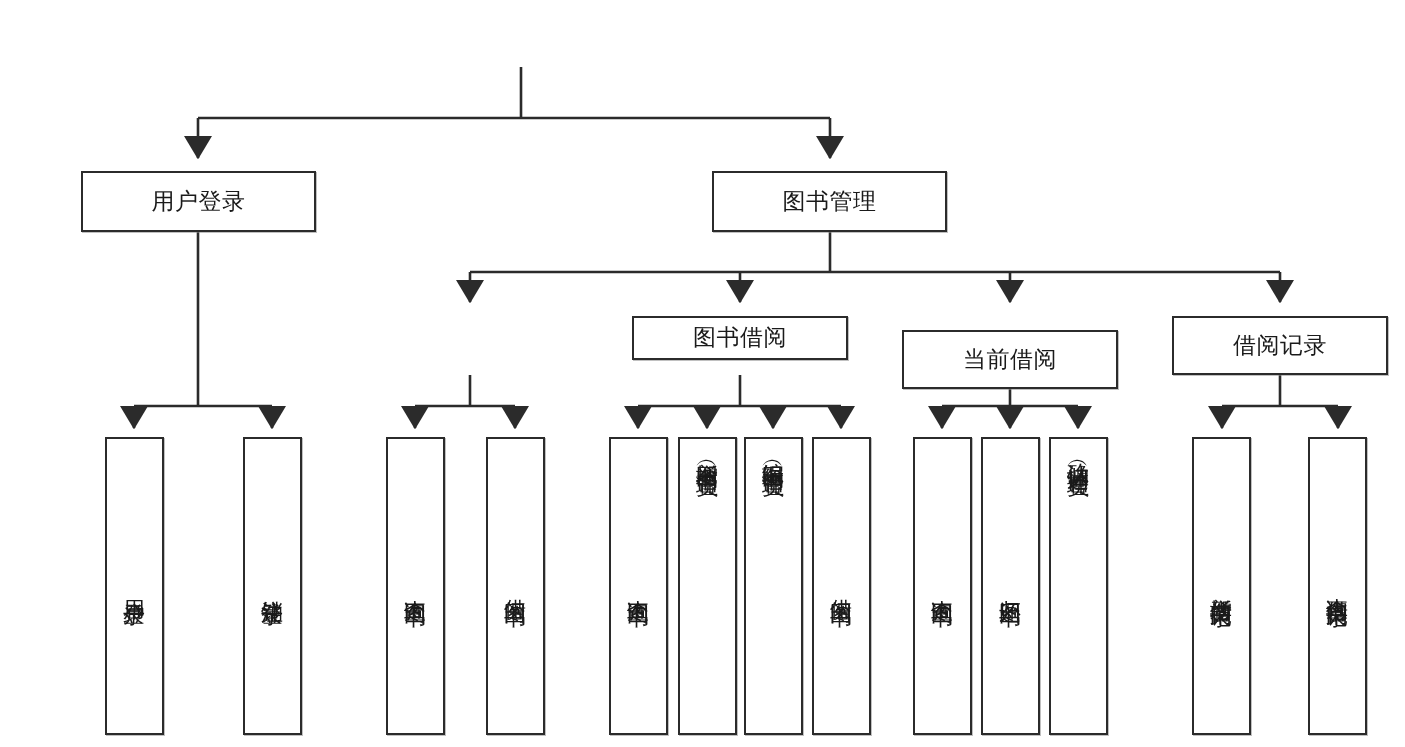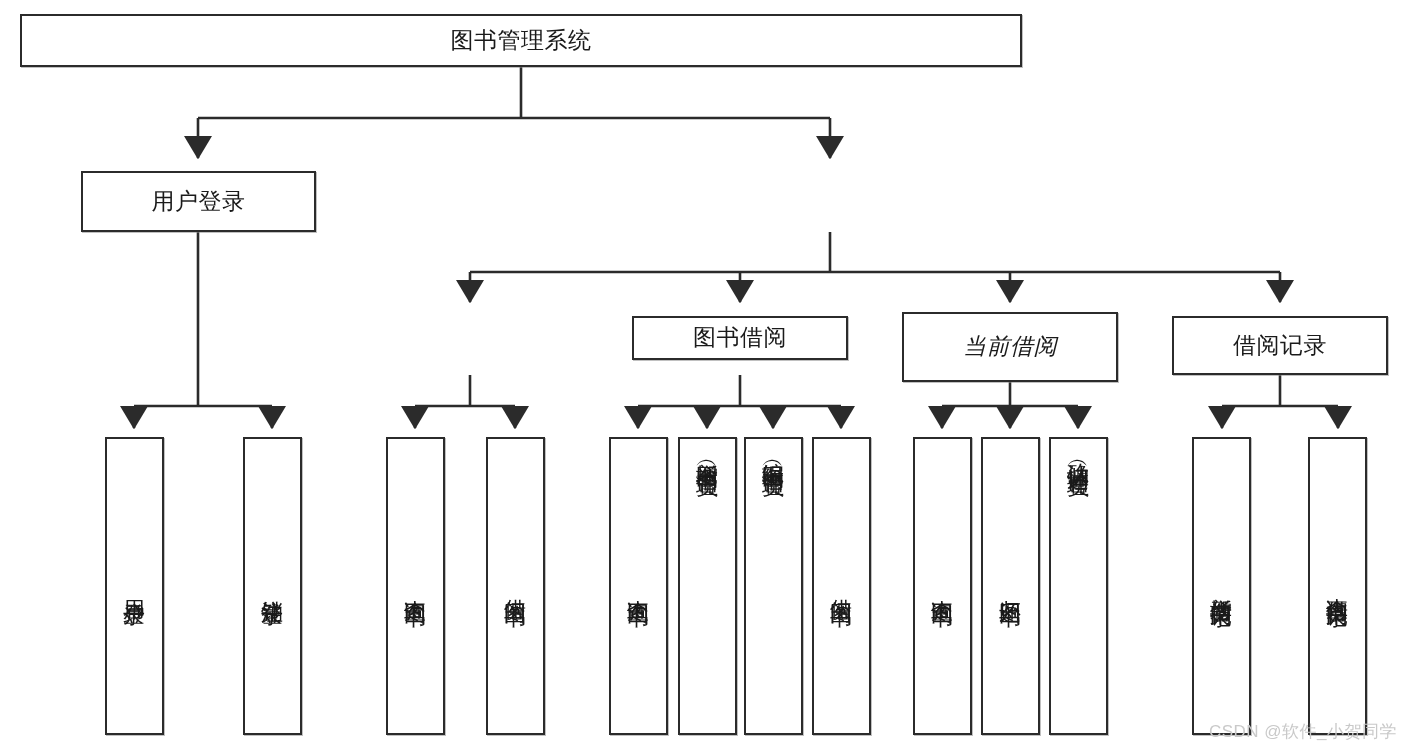--- a/index.html
+++ b/index.html
@@ -139,32 +139,32 @@
     </g>
 
     <g stroke="#2b2b2b" stroke-width="2.6" fill="none">
       <path d="M 1280 375 L 1280 406"></path>
       <path d="M 1222 406 L 1338 406"></path>
       <path d="M 1222 406 L 1222 428" marker-end="url(#arrow)"></path>
       <path d="M 1338 406 L 1338 428" marker-end="url(#arrow)"></path>
     </g>
   </svg>
 
-  <div class="node horiz root" style="left:20px; top:14px; width:1002px; height:53px;">
-    <span class="label">图书管理系统</span>
-  </div>
 
   <div class="node horiz" style="left:81px; top:171px; width:235px; height:61px;">
     <span class="label">用户登录</span>
   </div>
+  <div class="node horiz" style="left:712px; top:171px; width:235px; height:61px;">
+    <span class="label">图书管理</span>
+  </div>
 
   <div class="node horiz" style="left:632px; top:316px; width:216px; height:44px;">
     <span class="label">图书借阅</span>
   </div>
-  <div class="node horiz" style="left:902px; top:312px; width:216px; height:70px;font-style:italic;">
+  <div class="node horiz" style="left:902px; top:330px; width:216px; height:59px;">
     <span class="label">当前借阅</span>
   </div>
   <div class="node horiz" style="left:1172px; top:316px; width:216px; height:59px;">
     <span class="label">借阅记录</span>
   </div>
 
   <div class="node vert centered" style="left:105px; top:437px; width:59px; height:298px;">
     <span class="label">用户登录</span>
   </div>
   <div class="node vert centered" style="left:243px; top:437px; width:59px; height:298px;">
@@ -201,15 +201,14 @@
     <span class="label">确认归还（管理员）</span>
   </div>
 
   <div class="node vert centered" style="left:1192px; top:437px; width:59px; height:298px;">
     <span class="label">新增借阅记录</span>
   </div>
   <div class="node vert centered" style="left:1308px; top:437px; width:59px; height:298px;">
     <span class="label">查询借阅记录</span>
   </div>
 
-  <div id="watermark">CSDN @软件_小贺同学</div>
 
 </div>
 
 </body></html>

